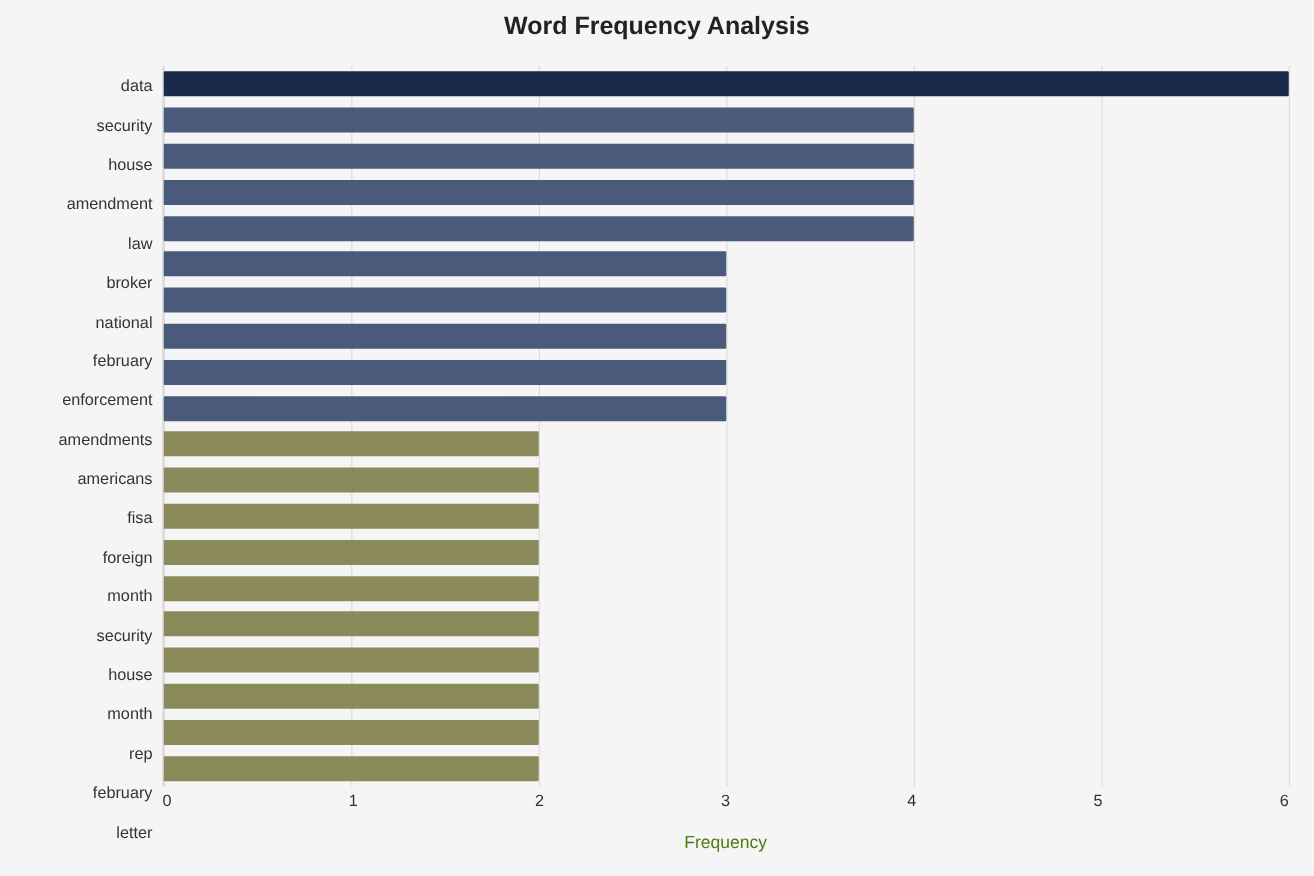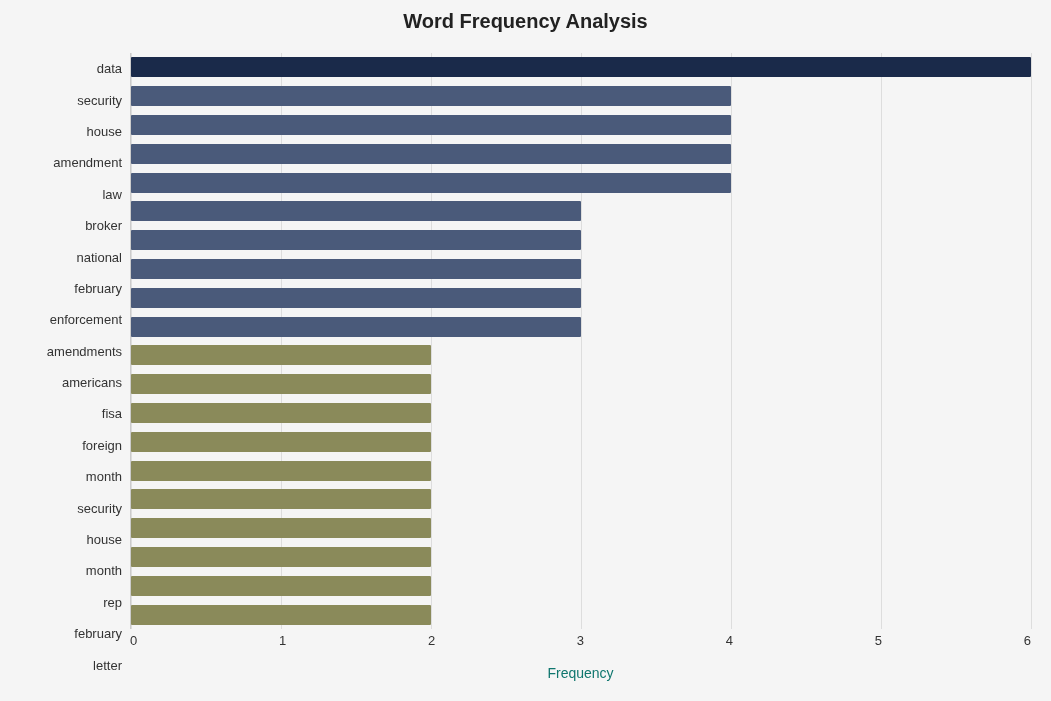--- a/index.html
+++ b/index.html
@@ -118,21 +118,21 @@
 
     .x-label {
       font-size: 13px;
       color: #333;
       text-align: center;
     }
 
     .x-axis-title {
       text-align: center;
       font-size: 14px;
-      color: #0f766e;
+      color: #4d7c0f;
       margin-top: 2px;
     }
   </style>
 </head>
 <body>
 
 <div class="chart-title">Word Frequency Analysis</div>
 
 <div class="chart-container">
   <div class="chart-area">

